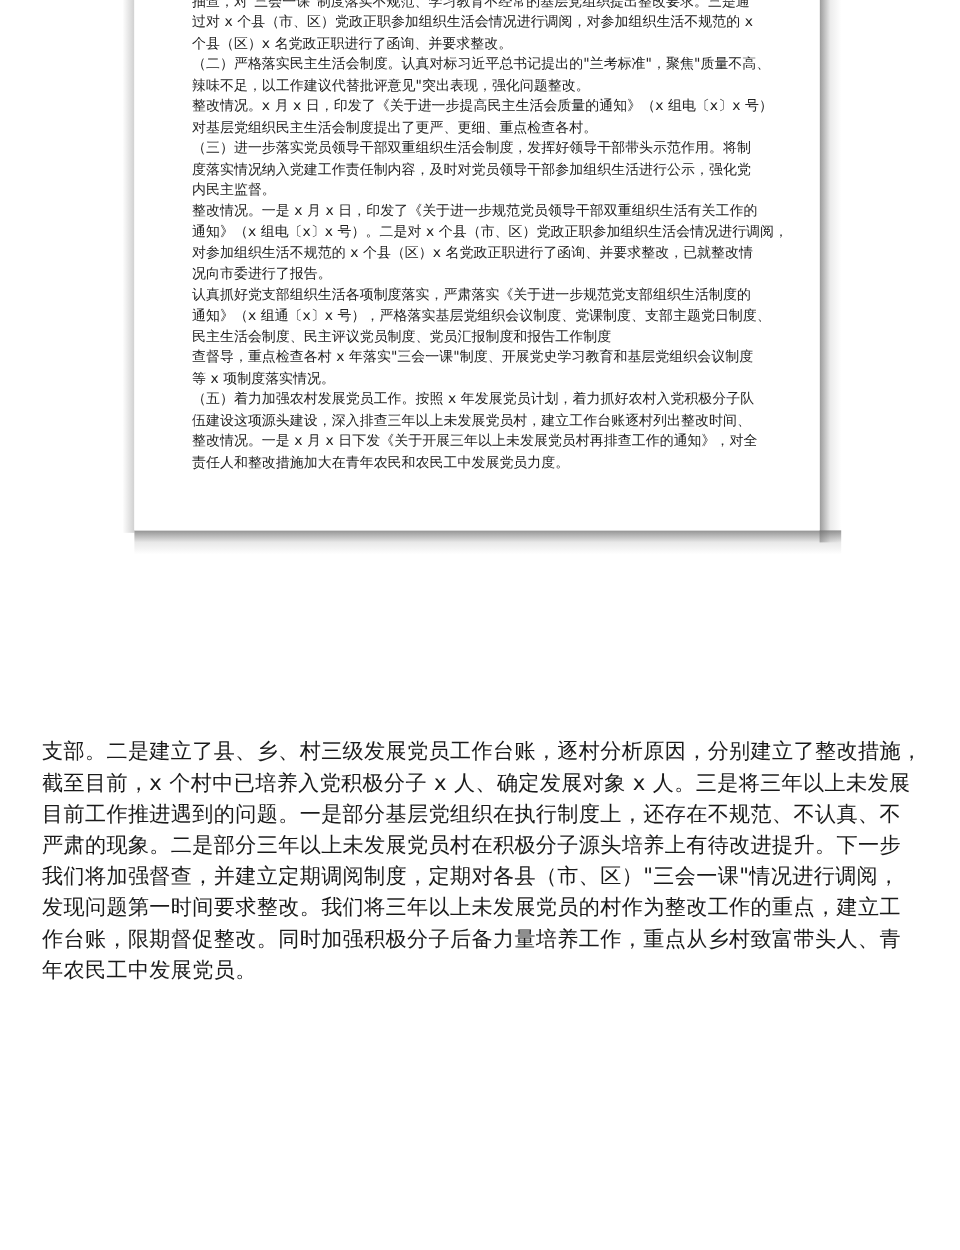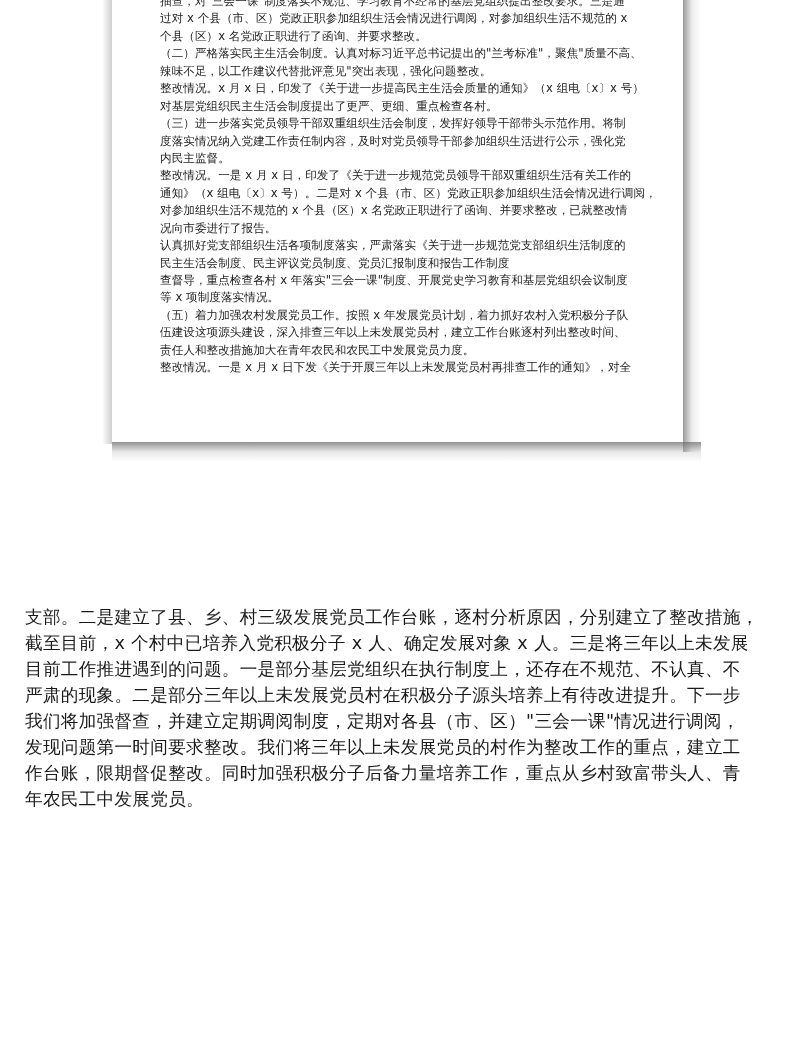--- a/index.html
+++ b/index.html
@@ -63,21 +63,21 @@
     font-size: 11.6px;
     white-space: nowrap;
     color: #222;
     letter-spacing: 0.05px;
   }
   .lower-text {
     position: absolute;
     left: 25px;
     top: 604px;
     width: 760px;
-    margin: 0;
+    margin: 10px;
     padding: 0;
     list-style: none;
   }
   .lower-text li {
     height: 26px;
     line-height: 26px;
     font-size: 17.6px;
     white-space: nowrap;
     color: #1a1a1a;
     letter-spacing: 0.3px;
@@ -100,27 +100,28 @@
     <li>整改情况。x 月 x 日，印发了《关于进一步提高民主生活会质量的通知》（x 组电〔x〕x 号）</li>
     <li>对基层党组织民主生活会制度提出了更严、更细、重点检查各村。</li>
     <li>（三）进一步落实党员领导干部双重组织生活会制度，发挥好领导干部带头示范作用。将制</li>
     <li>度落实情况纳入党建工作责任制内容，及时对党员领导干部参加组织生活进行公示，强化党</li>
     <li>内民主监督。</li>
     <li>整改情况。一是 x 月 x 日，印发了《关于进一步规范党员领导干部双重组织生活有关工作的</li>
     <li>通知》（x 组电〔x〕x 号）。二是对 x 个县（市、区）党政正职参加组织生活会情况进行调阅，</li>
     <li>对参加组织生活不规范的 x 个县（区）x 名党政正职进行了函询、并要求整改，已就整改情</li>
     <li>况向市委进行了报告。</li>
     <li>认真抓好党支部组织生活各项制度落实，严肃落实《关于进一步规范党支部组织生活制度的</li>
+    <li>通知》（x 组通〔x〕x 号），严格落实基层党组织会议制度、党课制度、支部主题党日制度、</li>
     <li>民主生活会制度、民主评议党员制度、党员汇报制度和报告工作制度</li>
     <li>查督导，重点检查各村 x 年落实"三会一课"制度、开展党史学习教育和基层党组织会议制度</li>
     <li>等 x 项制度落实情况。</li>
     <li>（五）着力加强农村发展党员工作。按照 x 年发展党员计划，着力抓好农村入党积极分子队</li>
     <li>伍建设这项源头建设，深入排查三年以上未发展党员村，建立工作台账逐村列出整改时间、</li>
+    <li>整改情况。一是 x 月 x 日下发《关于开展三年以上未发展党员村再排查工作的通知》，对全</li>
     <li>责任人和整改措施加大在青年农民和农民工中发展党员力度。</li>
-    <li>整改情况。一是 x 月 x 日下发《关于开展三年以上未发展党员村再排查工作的通知》，对全</li>
   </ul>
 </div>
 
 <ul class="lower-text">
   <li>支部。二是建立了县、乡、村三级发展党员工作台账，逐村分析原因，分别建立了整改措施，</li>
   <li>截至目前，x 个村中已培养入党积极分子 x 人、确定发展对象 x 人。三是将三年以上未发展</li>
   <li>目前工作推进遇到的问题。一是部分基层党组织在执行制度上，还存在不规范、不认真、不</li>
   <li>严肃的现象。二是部分三年以上未发展党员村在积极分子源头培养上有待改进提升。下一步</li>
   <li>我们将加强督查，并建立定期调阅制度，定期对各县（市、区）"三会一课"情况进行调阅，</li>
   <li>发现问题第一时间要求整改。我们将三年以上未发展党员的村作为整改工作的重点，建立工</li>

